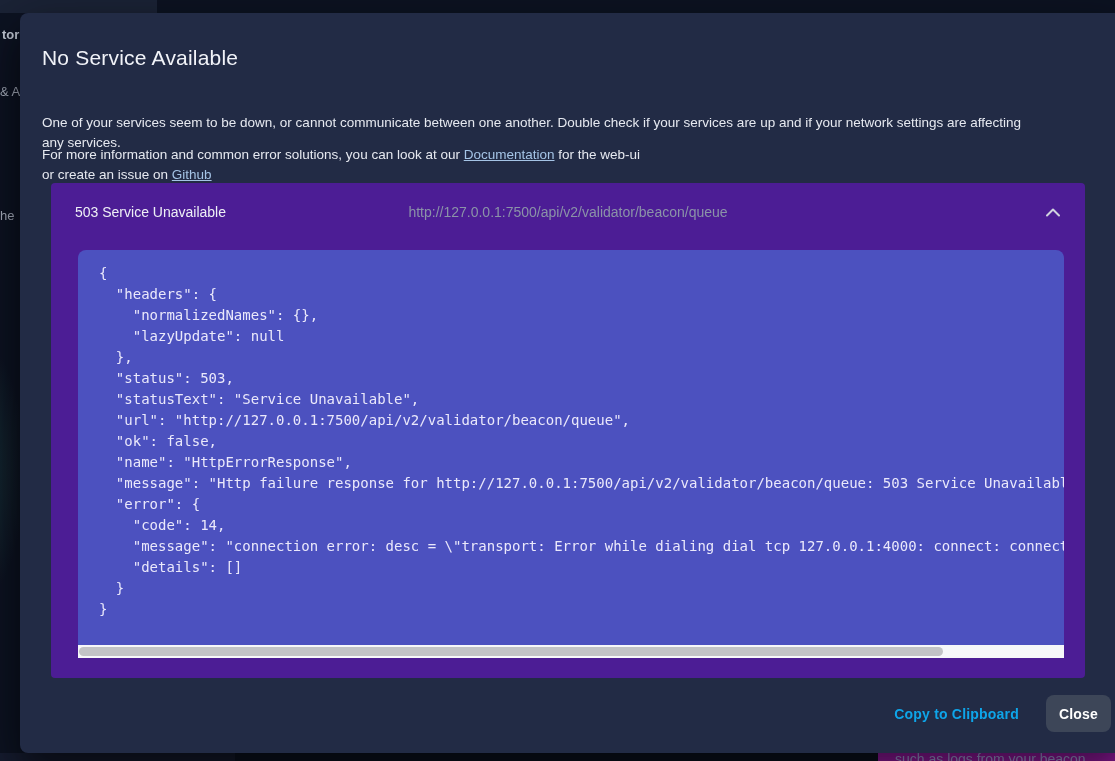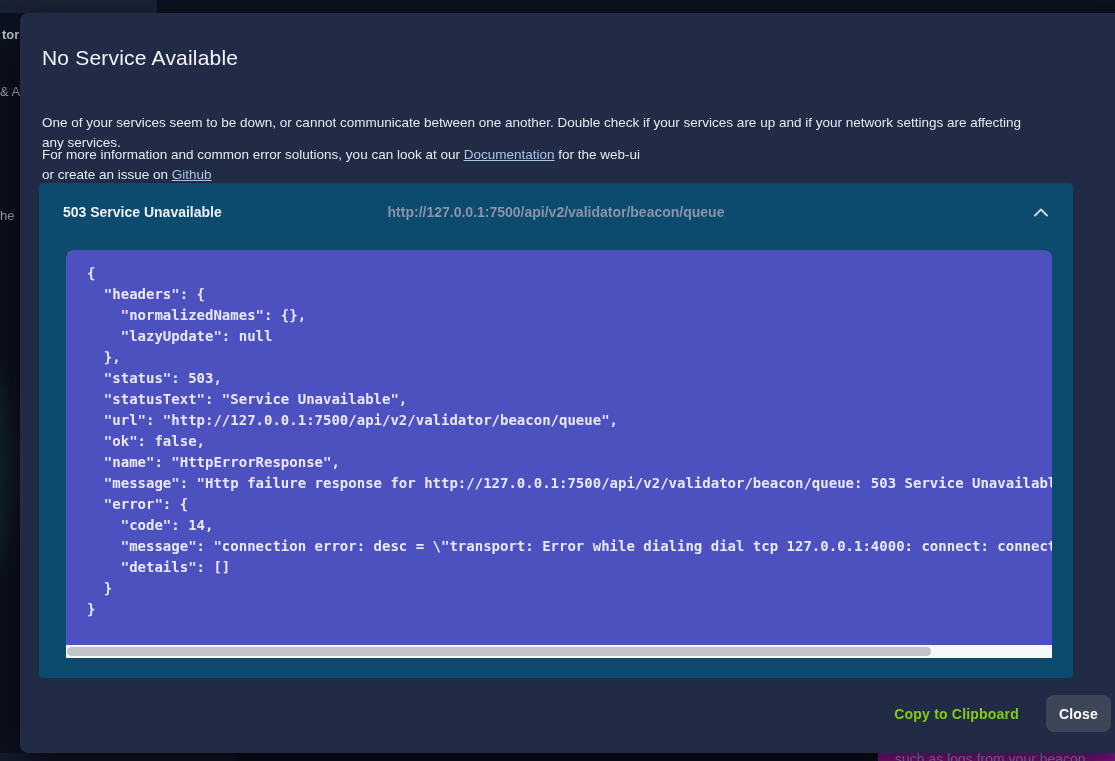--- a/index.html
+++ b/index.html
@@ -59,22 +59,22 @@
     font-size: 21px; font-weight: 400; color: #f1f3f8; letter-spacing: 0.2px;
   }
   .modal-p { position: absolute; left: 22px; font-size: 13.5px; line-height: 20px; color: #e6e9f0; }
   .p1 { top: 80px; margin-top: 20px; }
   .p2 { top: 132px; }
   .modal-p span.line { display: block; }
   .mlink { color: #a5c4e6; text-decoration: underline; cursor: pointer; margin-top: 34px; }
 
   
   .panel {
-    position: absolute; left: 19px; top: 170px; width: 1034px; height: 495px;
-    background: #0c4a6e; border-radius: 4px; font-weight: bold;
+    position: absolute; left: 31px; top: 170px; width: 1034px; height: 495px;
+    background: #4c1d95; border-radius: 4px;
   }
   .panel-header {
     position: relative; height: 58px; display: flex; align-items: center;
     padding: 0 24px; cursor: pointer;
   }
   .panel-status { font-size: 14px; color: #eef0f6; }
   .panel-url {
     position: absolute; left: 0; right: 0; text-align: center;
     font-size: 14px; color: #8b93a8; pointer-events: none;
   }
@@ -97,21 +97,21 @@
     position: absolute; left: 1px; top: 2px; width: 864px; height: 9px;
     background: #c2c3c6; border-radius: 4.5px; cursor: pointer;
   }
 
   
   .actions {
     position: absolute; top: 682px; right: 17px;
     display: flex; align-items: center; gap: 25px;
   }
   .btn-copy {
-    background: transparent; border: none; color: #84cc16;
+    background: transparent; border: none; color: #0ea5e9;
     font-family: "Liberation Sans", sans-serif;
     font-size: 14px; font-weight: 600; cursor: pointer; padding: 9px 2px;
     letter-spacing: 0.2px;
   }
   .btn-close {
     width: 65px; height: 37px; background: #3d4658; border: none; border-radius: 8px;
     color: #ffffff; font-family: "Liberation Sans", sans-serif;
     font-size: 14px; font-weight: 600; cursor: pointer; letter-spacing: 0.2px;
   }
 </style>

